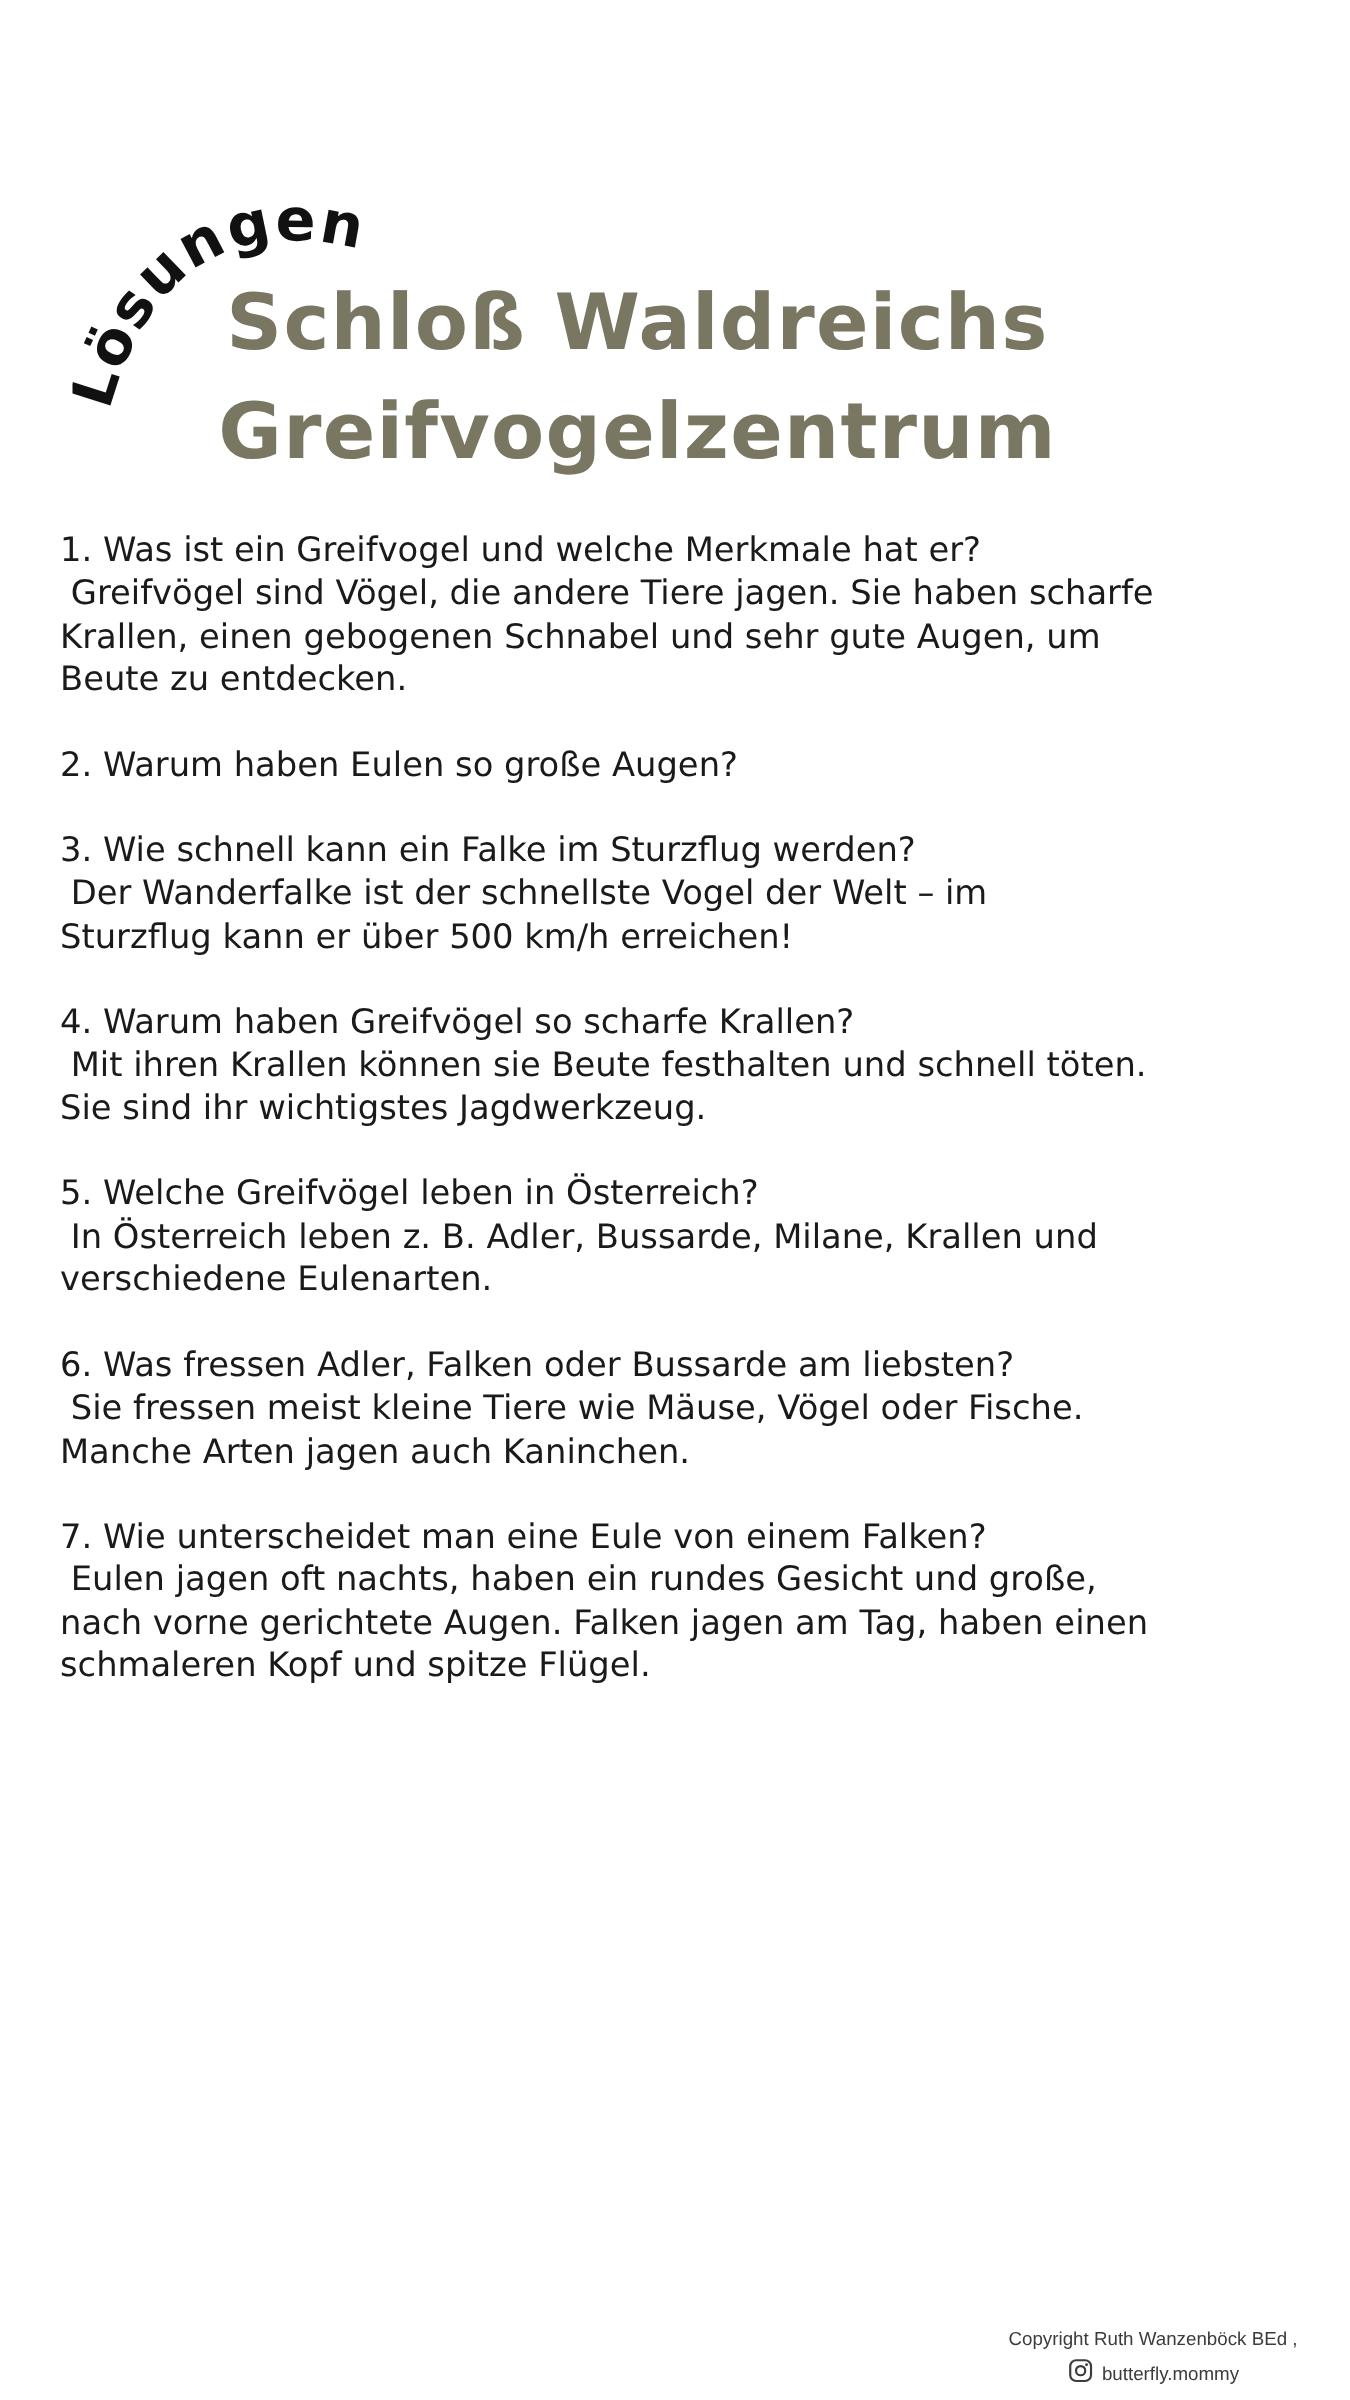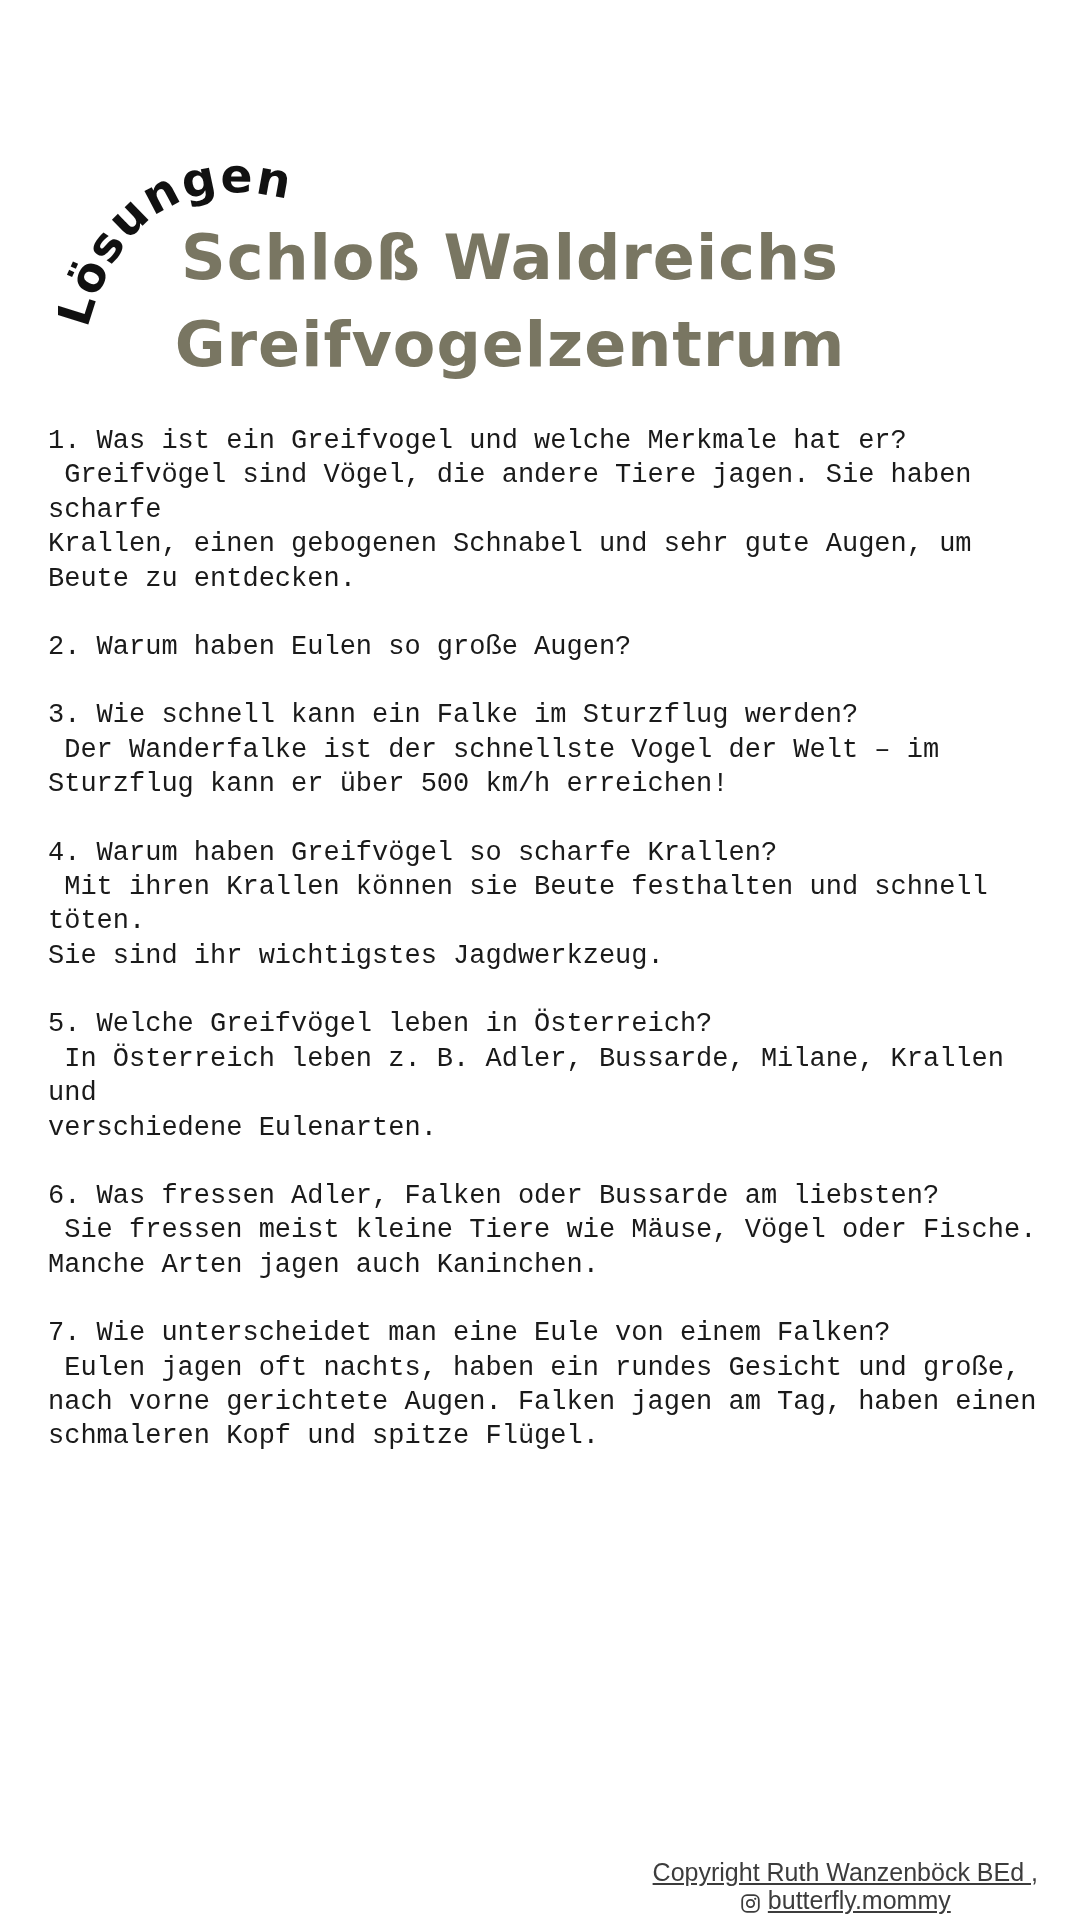--- a/index.html
+++ b/index.html
@@ -44,45 +44,43 @@
     color: #797662;
     letter-spacing: 1px;
   }
   
   .content {
     position: absolute;
     left: 48px;
     top: 424px;
     right: 42px;
     color: #1a1a1a;
-    font-family: Liberation Mono, monospace;
   }
   .qa-block {
     margin-bottom: 34px;
   }
   .question, .answer {
     font-size: 27px;
     line-height: 34.4px;
     white-space: pre-wrap;
   }
   
   .footer {
     position: absolute;
     right: 42px;
     bottom: 6px;
     text-align: center;
     font-family: "Liberation Sans", sans-serif;
-    font-size: 25px;
+    font-size: 15px;
     line-height: 28px;
     color: #3c3c3c;
-    text-decoration: underline;
   }
   .footer-line2 {
     display: flex;
-    align-items: flex-end;
+    align-items: flex-start;
     justify-content: center;
     gap: 7px;
   }
   .ig-icon {
     width: 21px;
     height: 21px;
     display: inline-block;
   }
 </style>
 </head>

